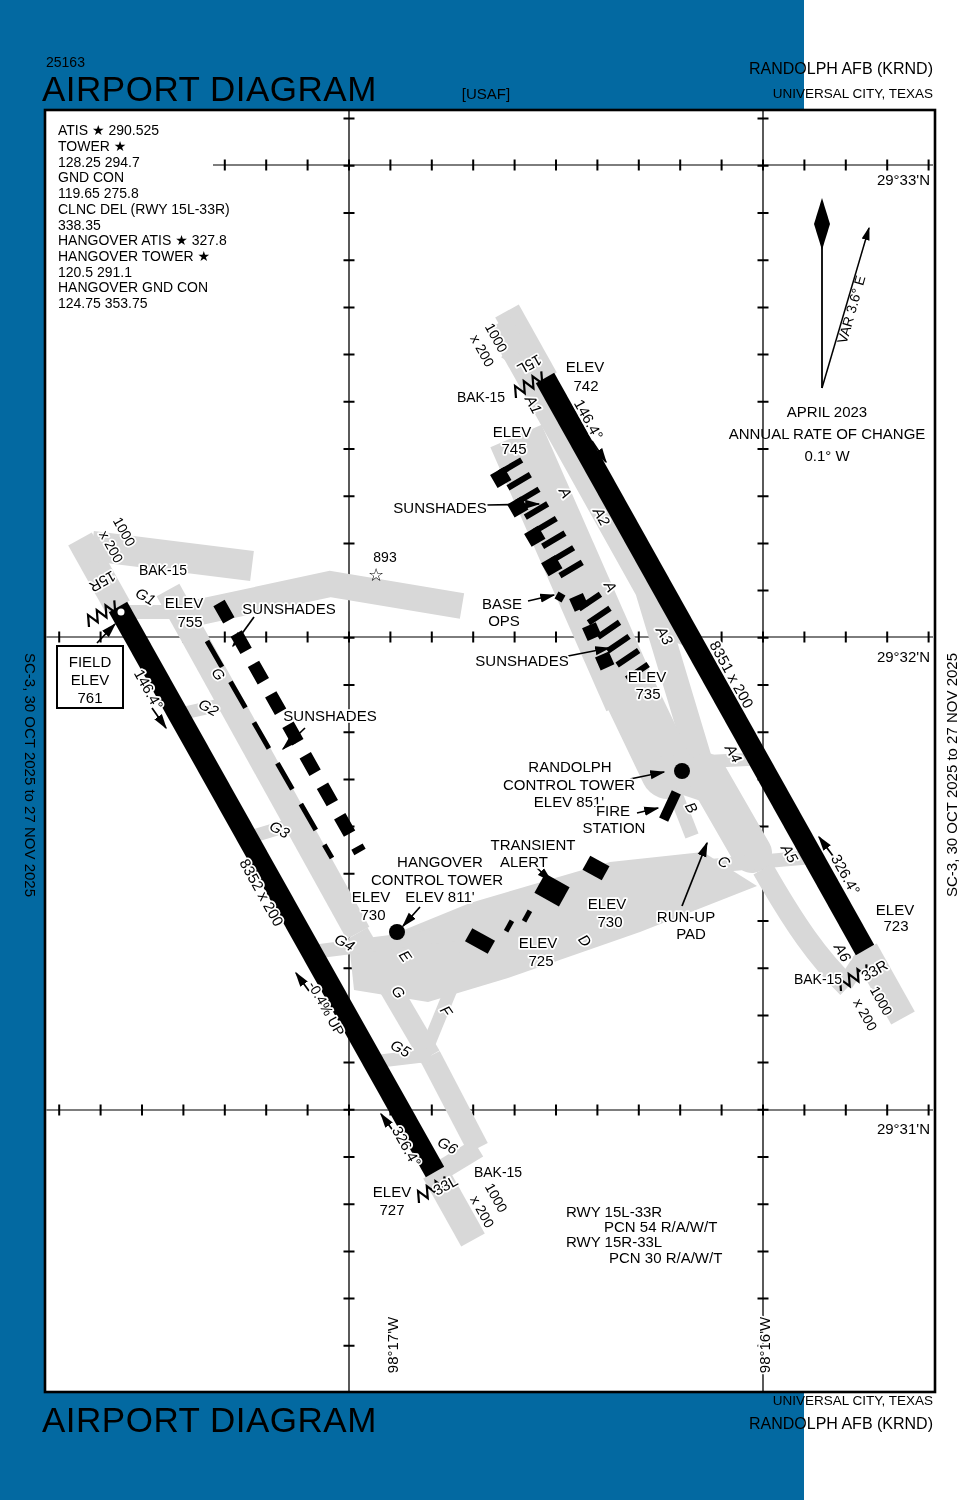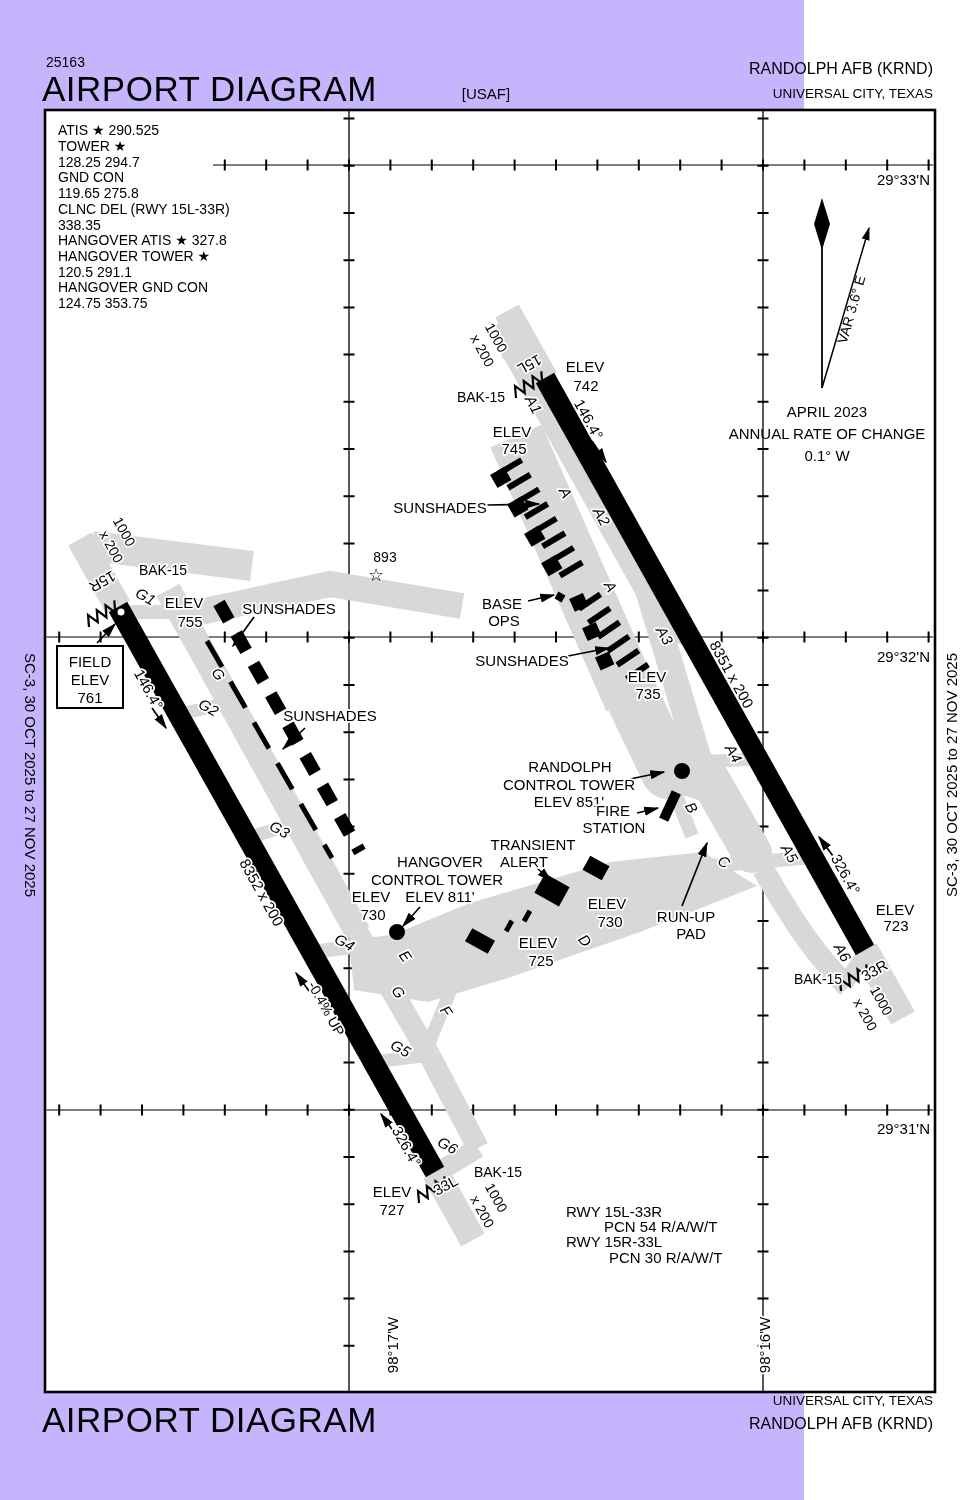--- a/index.html
+++ b/index.html
@@ -1,16 +1,16 @@
 <!DOCTYPE html>
 <html><head>
 <meta charset="utf-8">
 <style>
   html,body { margin:0; padding:0; background:#fff; }
-  #page { position:relative; width:804px; height:1500px; background:#c4b5fd; }
+  #page { position:relative; width:804px; height:1500px; background:#0369a1; }
   svg { display:block; }
   .t   { font-family:"Liberation Sans", sans-serif; font-size:14.5px; fill:#000; text-anchor:middle; }
   .halo{ paint-order:stroke fill; stroke:#fff; stroke-width:3.5px; stroke-linejoin:round; }
   .it  { font-style:italic; }
   .s13 { font-size:13.5px; } .s14 { font-size:14px; } .s15 { font-size:15px; }
   .s16 { font-size:16px; } .s18 { font-size:18px; }
   .start { text-anchor:start; } .end { text-anchor:end; }
   .big { font-size:35px; letter-spacing:0.5px; }
   .gray { stroke:#d8d8d8; fill:none; }
   .blk  { stroke:#000; fill:none; }

